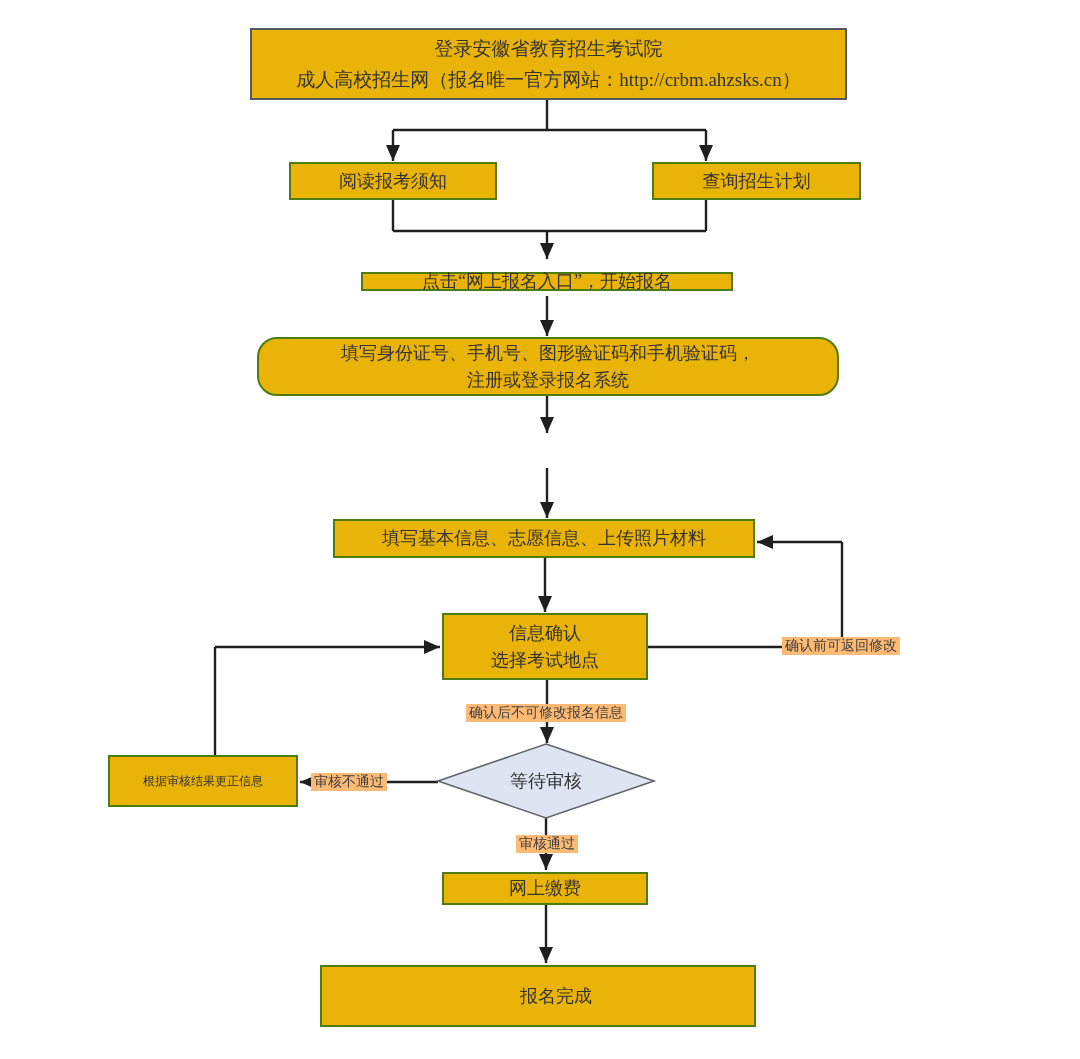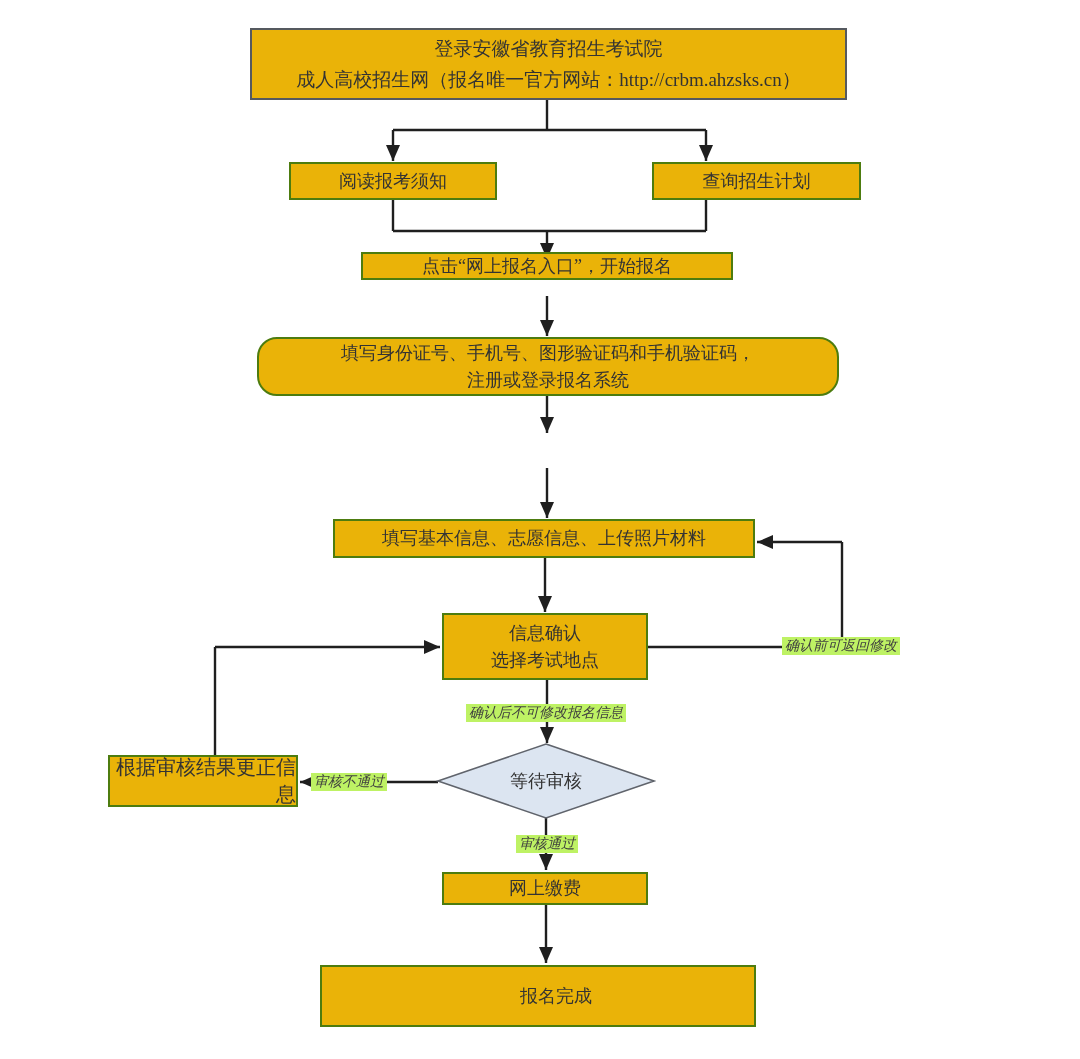--- a/index.html
+++ b/index.html
@@ -9,29 +9,29 @@
   }
   svg.layer { position:absolute; left:0; top:0; width:1080px; height:1059px; }
   .node {
     position:absolute; box-sizing:border-box;
     display:flex; align-items:center; justify-content:center;
     text-align:center; white-space:pre-line;
     background:#eab308; border:2px solid #4d7c0f;
     color:#333333; font-size:18px; line-height:27px;
   }
   .node.big   { font-size:19px; line-height:31px; border-color:#55595f; }
-  .node.small { font-size:20px;text-align:right; }
+  .node.small { font-size:12px;text-align:right; }
   .diamond-label {
     position:absolute; display:flex; align-items:center; justify-content:center;
     text-align:right; color:#333333; font-size:18px;
   }
   .elabel {
     position:absolute; transform:translate(-50%,-50%);
-    background:#bef264; padding:0 3px;
-    font-size:14px; color:#3f3f3f; white-space:nowrap;font-style:italic;
+    background:#fdba74; padding:0 3px;
+    font-size:14px; color:#3f3f3f; white-space:nowrap;
   }
 </style>
 </head>
 <body>
 
 <div class="canvas">
 
   <svg class="layer" viewBox="0 0 1080 1059" fill="none" stroke="#1f1f1f" stroke-width="2.4">
     <defs>
       <marker id="arr" markerUnits="userSpaceOnUse" markerWidth="17" markerHeight="15" refX="16" refY="7" orient="auto">
@@ -99,21 +99,21 @@
     <polygon points="546,744 654,781 546,818 438,781" stroke="#60646c" stroke-width="1.6" fill="#dce5f1"></polygon>
   </svg>
 
   <div class="node big" style="left:250px; top:28px; width:597px; height:72px;">登录安徽省教育招生考试院
 成人高校招生网（报名唯一官方网站：http://crbm.ahzsks.cn）</div>
 
   <div class="node" style="left:289px; top:162px; width:208px; height:38px;">阅读报考须知</div>
 
   <div class="node" style="left:636px; top:162px; width:209px; height:38px;margin-left:16px;">查询招生计划</div>
 
-  <div class="node" style="left:361px; top:252px; width:372px; height:28px;">点击“网上报名入口”，开始报名</div>
+  <div class="node" style="left:361px; top:272px; width:372px; height:19px;">点击“网上报名入口”，开始报名</div>
 
   <div class="node" style="left:257px; top:337px; width:582px; height:59px;border-radius:20px;">填写身份证号、手机号、图形验证码和手机验证码，
 注册或登录报名系统</div>
 
 
   <div class="node" style="left:333px; top:519px; width:422px; height:39px;">填写基本信息、志愿信息、上传照片材料</div>
 
   <div class="node" style="left:442px; top:613px; width:206px; height:67px;">信息确认
 选择考试地点</div>
 

